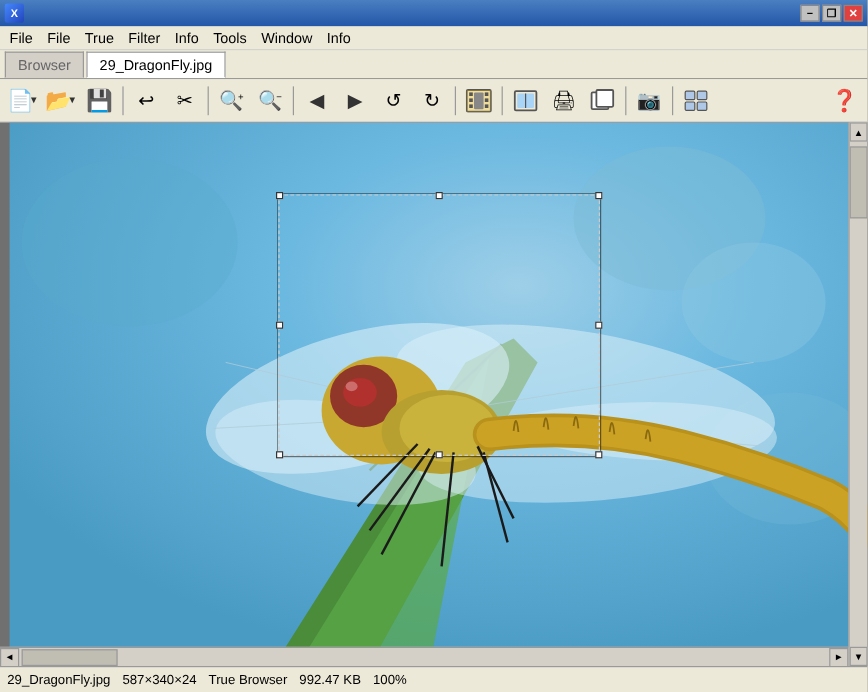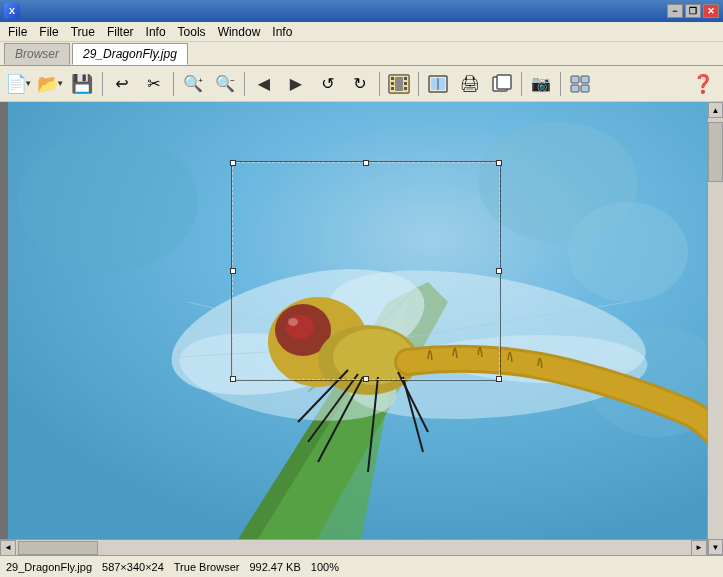--- a/index.html
+++ b/index.html
@@ -46,21 +46,20 @@
     }
 
     
     #tab-bar {
       background: #ece9d8;
       height: 24px;
       display: flex;
       align-items: flex-end;
       padding-left: 4px;
       border-bottom: 1px solid #999;
-      font-style: italic;
     }
     .tab-browser {
       padding: 3px 10px;
       background: #d4d0c8;
       border: 1px solid #999;
       border-bottom: 1px solid #d4d0c8;
       font-size: 12px;
       cursor: pointer;
       color: #666;
       margin-right: 2px;

